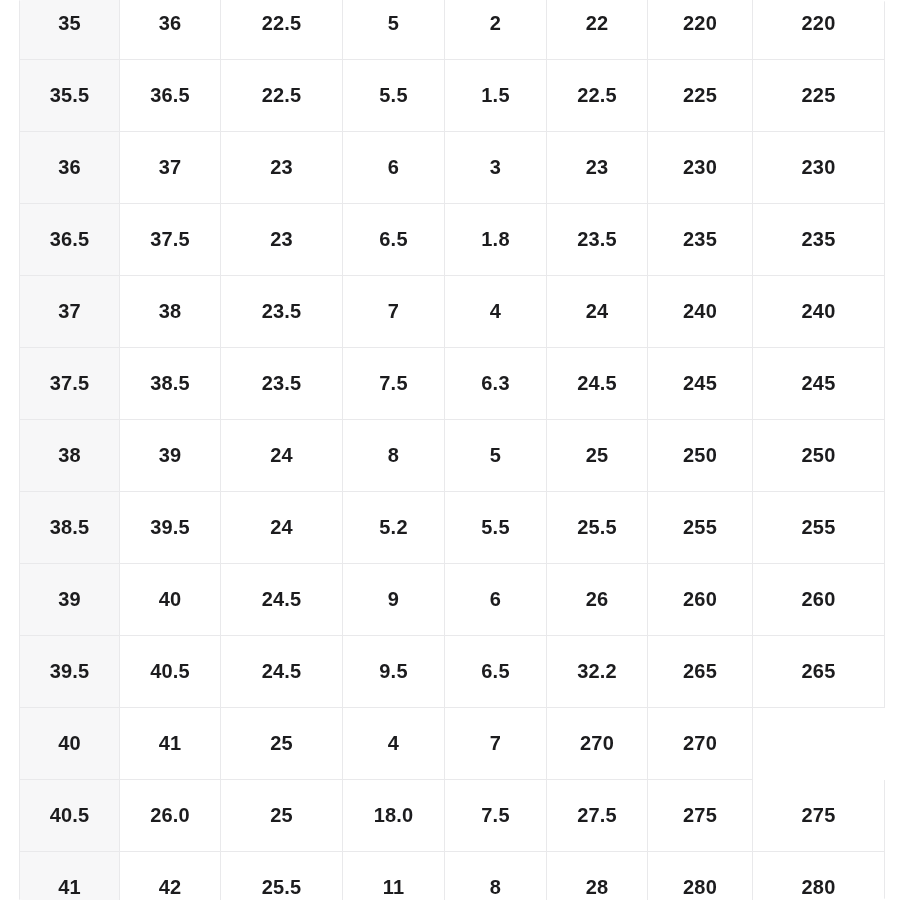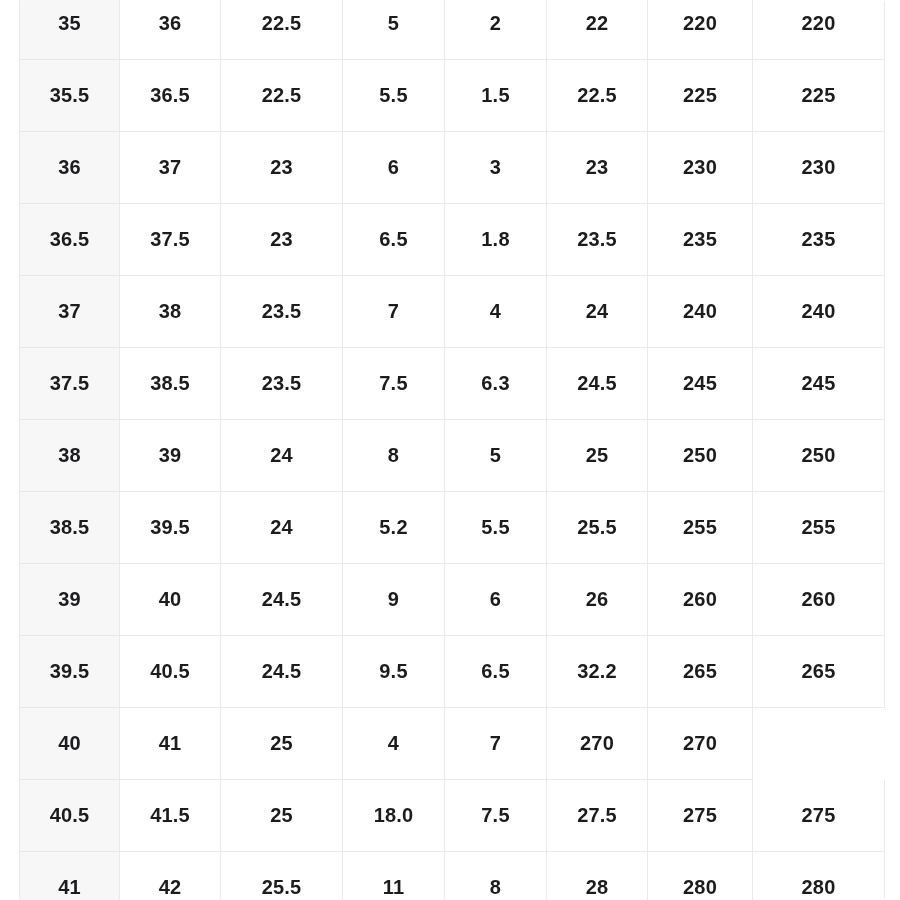--- a/index.html
+++ b/index.html
@@ -162,21 +162,21 @@
         <div class="cell first-col">40</div>
         <div class="cell">41</div>
         <div class="cell">25</div>
         <div class="cell">4</div>
         <div class="cell">7</div>
         <div class="cell">270</div>
         <div class="cell">270</div>
       </div>
       <div class="row" style="grid-template-columns: 100px 101px 122px 102px 102px 101px 105px 132px; height: 72px;">
         <div class="cell first-col">40.5</div>
-        <div class="cell">41.5</div>
+        <div class="cell">26.0</div>
         <div class="cell">25</div>
         <div class="cell">18.0</div>
         <div class="cell">7.5</div>
         <div class="cell">27.5</div>
         <div class="cell">275</div>
         <div class="cell">275</div>
       </div>
       <div class="row" style="grid-template-columns: 100px 101px 122px 102px 102px 101px 105px 132px; height: 72px;">
         <div class="cell first-col">41</div>
         <div class="cell">42</div>

